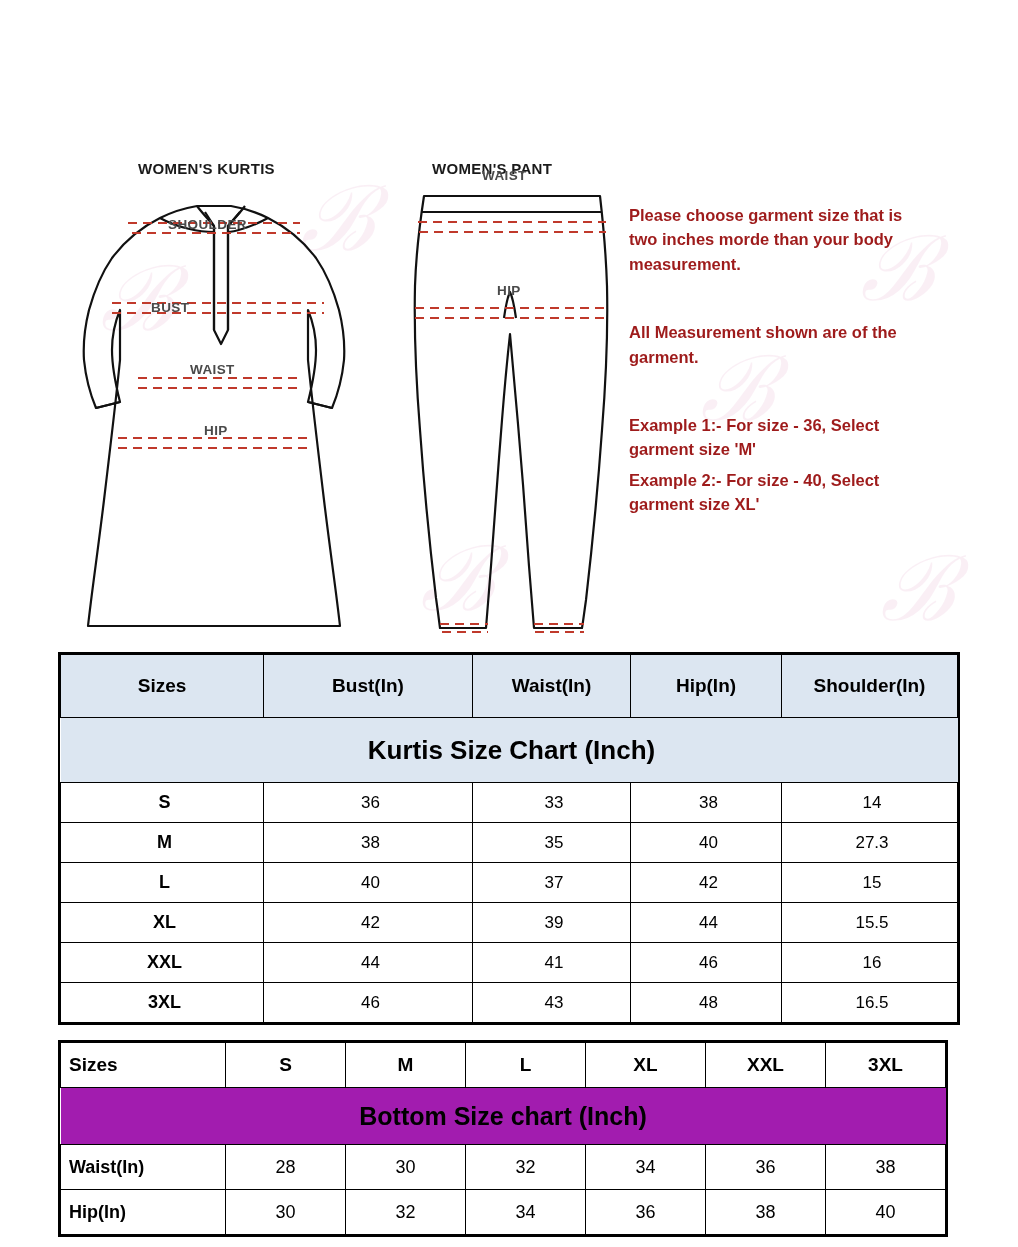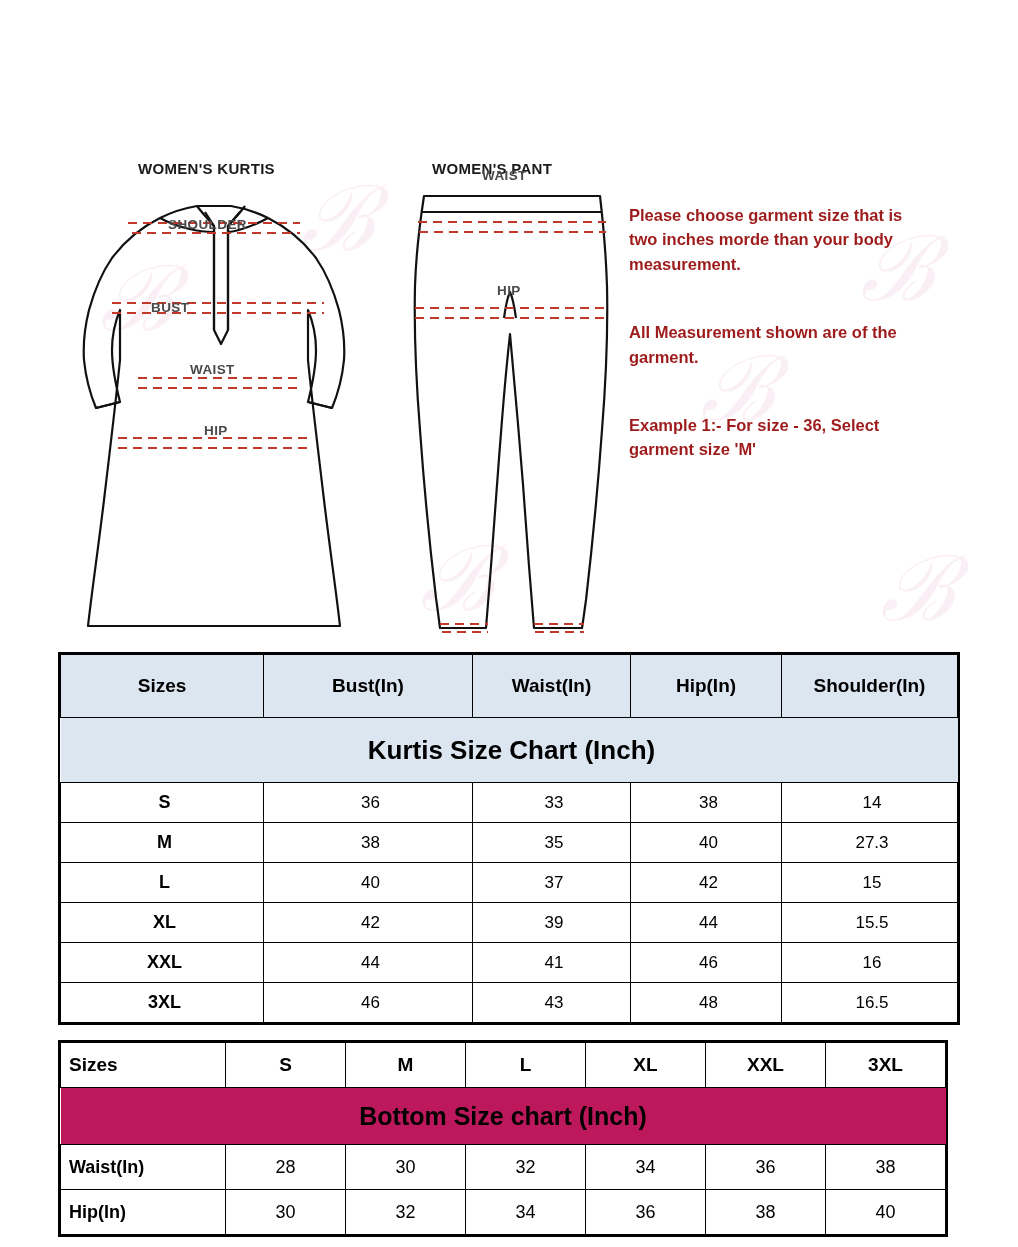--- a/index.html
+++ b/index.html
@@ -115,21 +115,21 @@
     font-size: 18px;
   }
 
   
   #bottom-chart {
     left: 58px;
     top: 1040px;
     width: 890px;
   }
   #bottom-chart .chart-title td {
-    background: #be185d;
+    background: #a21caf;
     font-size: 25px;
     font-weight: bold;
     height: 54px;
     border: none;
     border-bottom: 1px solid #000;
   }
   #bottom-chart th {
     font-size: 19px;
     font-weight: bold;
     height: 42px;
@@ -266,20 +266,21 @@
   <div class="measure-label ml-bust">BUST</div>
   <div class="measure-label ml-waist">WAIST</div>
   <div class="measure-label ml-hip">HIP</div>
   <div class="measure-label ml-pwaist">WAIST</div>
   <div class="measure-label ml-phip">HIP</div>
 
   <div class="notes">
     <p class="gap-big">Please choose garment size that is two inches morde than your body measurement.</p>
     <p class="gap-big">All Measurement shown are of the garment.</p>
     <p class="tight">Example 1:- For size - 36, Select garment size 'M'</p>
+    <p>Example 2:- For size - 40, Select garment size XL'</p>
   </div>
 </div>
 
 <div class="table-wrap" id="kurtis-chart">
   <table>
     <tbody>
       <tr class="chart-title">
         <td colspan="5">Kurtis Size Chart (Inch)</td>
       </tr>
     </tbody>

